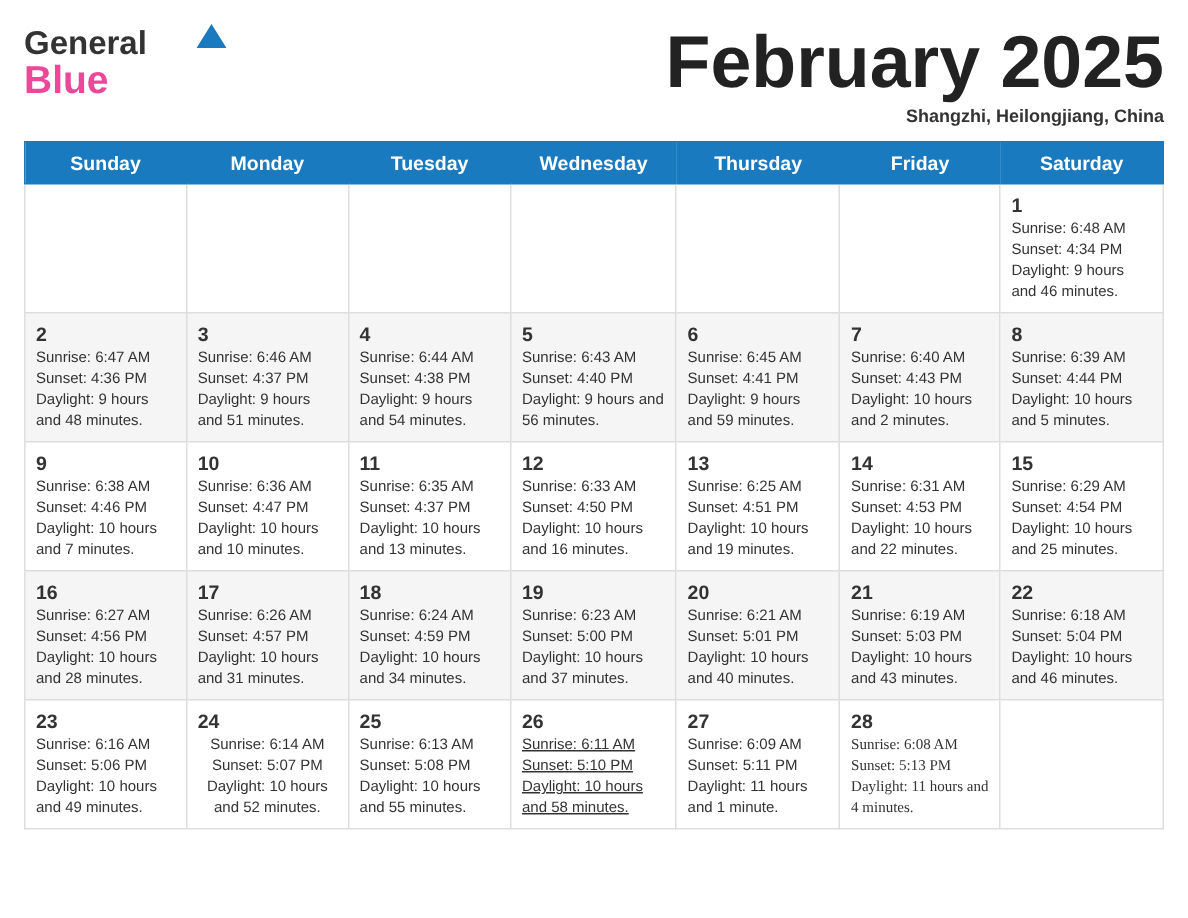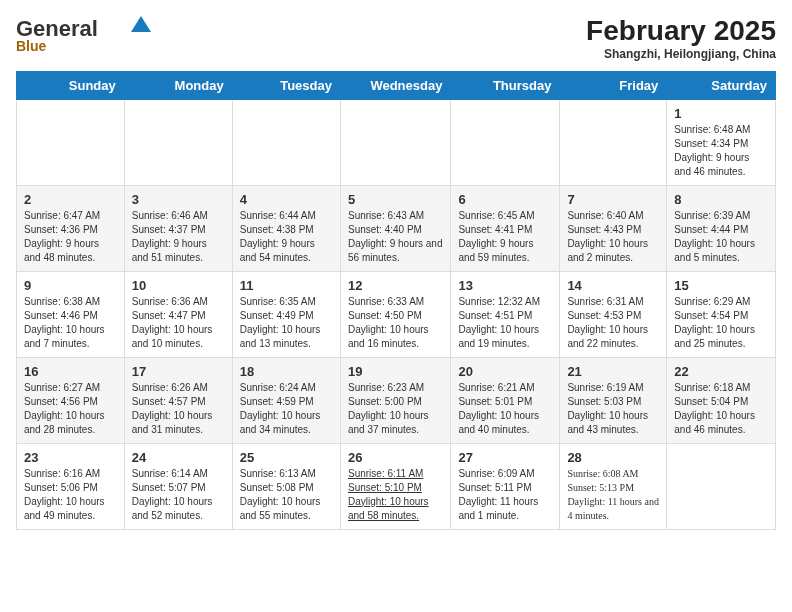--- a/index.html
+++ b/index.html
@@ -22,42 +22,42 @@
       align-items: flex-start;
     }
     .logo-line {
       display: flex;
       gap: 31px;
     }
     .title-section {
       text-align: right;
     }
     .month-title {
-      font-size: 28px;
+      font-size: 49px;
       font-weight: bold;
       color: #222;
       line-height: 1.1;
     }
     .location-title {
       font-size: 12px;
       font-weight: bold;
       color: #333;
     }
     .calendar {
       width: 100%;
       border-collapse: collapse;
       border: 1px solid #ccc;
     }
     .calendar th {
       background-color: #1a7abf;
       color: #fff;
       font-size: 13px;
       font-weight: bold;
       padding: 6px 8px;
-      text-align: right;
+      text-align: center;
       border: 1px solid #1a7abf;
     }
     .calendar td {
       vertical-align: top;
       padding: 6px 7px;
       border: 1px solid #ddd;
       width: 113px;
       min-height: 85px;
       font-size: 10.5px;
       color: #333;
@@ -85,21 +85,21 @@
 <body>
 
 <div class="header">
   <div class="logo-wrapper">
     <div class="logo-line">
       <span style="font-size:22px;font-weight:bold;color:#333;">General</span>
       <svg width="20" height="20" viewBox="0 0 20 20" style="margin-left:2px;margin-top:-2px;">
         <polygon points="10,2 20,18 0,18" fill="#1a7abf"></polygon>
       </svg>
     </div>
-    <span style="font-size:14px;font-weight:bold;color:#a16207;margin-top:-4px;">Blue</span>
+    <span style="font-size:26px;font-weight:bold;color:#ec4899;margin-top:-4px;">Blue</span>
   </div>
   <div class="title-section">
     <div class="month-title">February 2025</div>
     <div class="location-title">Shangzhi, Heilongjiang, China</div>
   </div>
 </div>
 
 <table class="calendar">
   <thead>
     <tr>
@@ -180,32 +180,32 @@
         </td>
         <td>
           <span class="day-num">10</span>
           <div class="day-info" style="white-space: pre-line;">Sunrise: 6:36 AM
 Sunset: 4:47 PM
 Daylight: 10 hours and 10 minutes.</div>
         </td>
         <td>
           <span class="day-num">11</span>
           <div class="day-info" style="white-space: pre-line;">Sunrise: 6:35 AM
-Sunset: 4:49 PM
+Sunset: 4:37 PM
 Daylight: 10 hours and 13 minutes.</div>
         </td>
         <td>
           <span class="day-num">12</span>
           <div class="day-info" style="white-space: pre-line;">Sunrise: 6:33 AM
 Sunset: 4:50 PM
 Daylight: 10 hours and 16 minutes.</div>
         </td>
         <td>
           <span class="day-num">13</span>
-          <div class="day-info" style="white-space: pre-line;">Sunrise: 12:32 AM
+          <div class="day-info" style="white-space: pre-line;">Sunrise: 6:25 AM
 Sunset: 4:51 PM
 Daylight: 10 hours and 19 minutes.</div>
         </td>
         <td>
           <span class="day-num">14</span>
           <div class="day-info" style="white-space: pre-line;">Sunrise: 6:31 AM
 Sunset: 4:53 PM
 Daylight: 10 hours and 22 minutes.</div>
         </td>
         <td>
@@ -261,21 +261,21 @@
       </tr>
       <tr>
         <td>
           <span class="day-num">23</span>
           <div class="day-info" style="white-space: pre-line;">Sunrise: 6:16 AM
 Sunset: 5:06 PM
 Daylight: 10 hours and 49 minutes.</div>
         </td>
         <td>
           <span class="day-num">24</span>
-          <div class="day-info" style="white-space: pre-line;">Sunrise: 6:14 AM
+          <div class="day-info" style="white-space: pre-line; text-align: center;">Sunrise: 6:14 AM
 Sunset: 5:07 PM
 Daylight: 10 hours and 52 minutes.</div>
         </td>
         <td>
           <span class="day-num">25</span>
           <div class="day-info" style="white-space: pre-line;">Sunrise: 6:13 AM
 Sunset: 5:08 PM
 Daylight: 10 hours and 55 minutes.</div>
         </td>
         <td>

